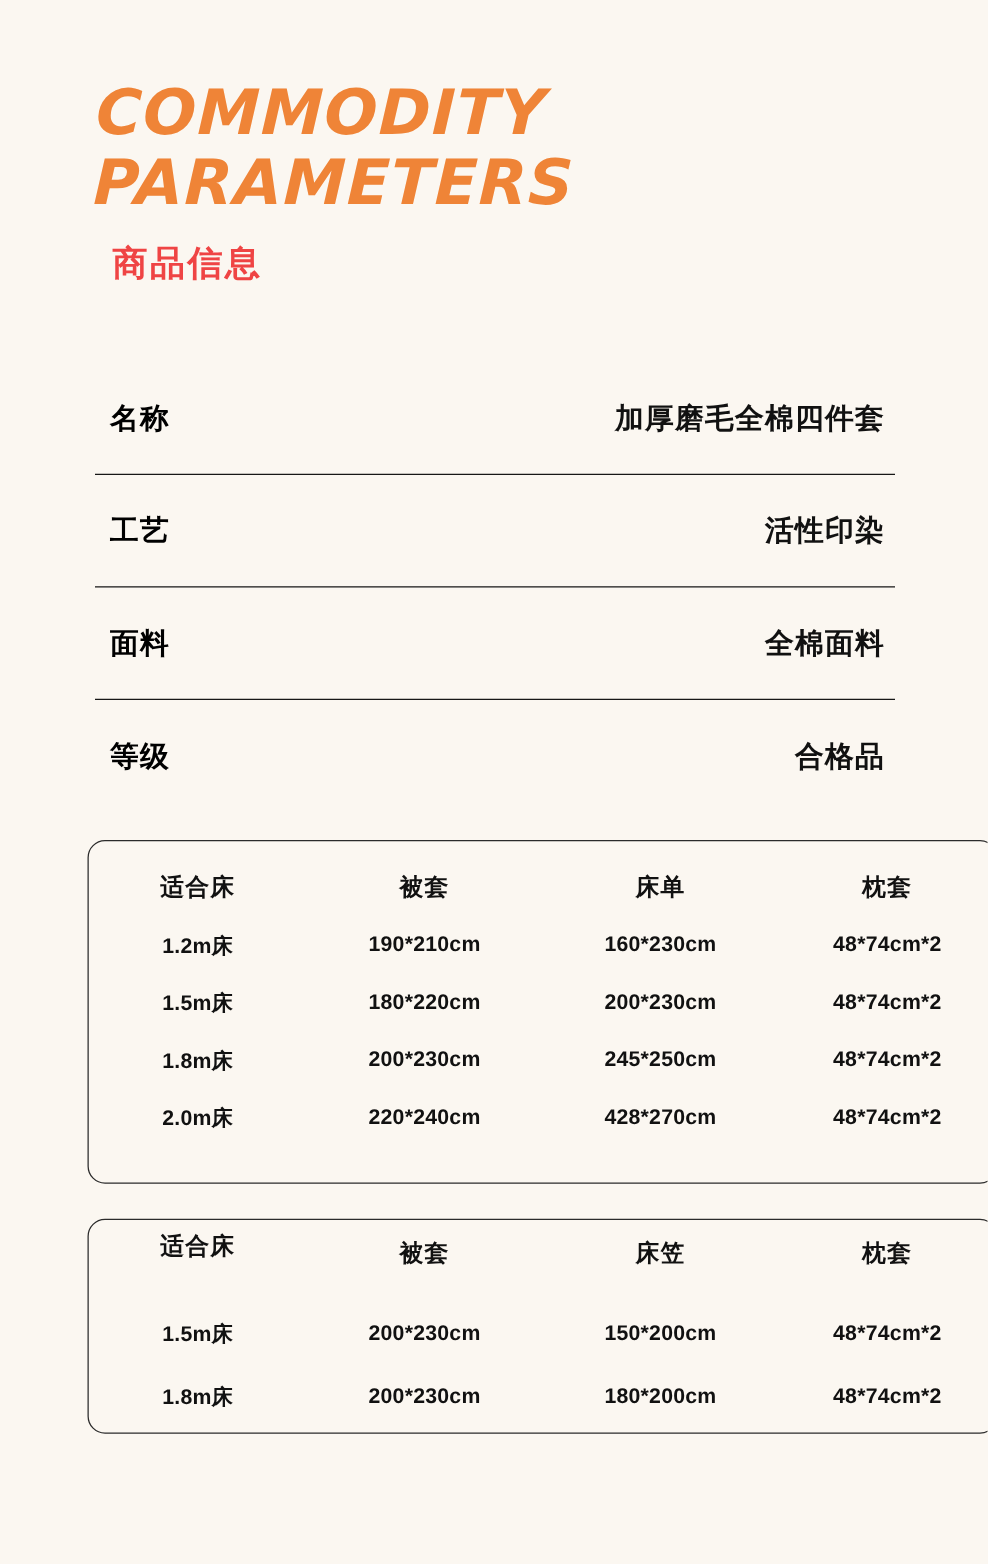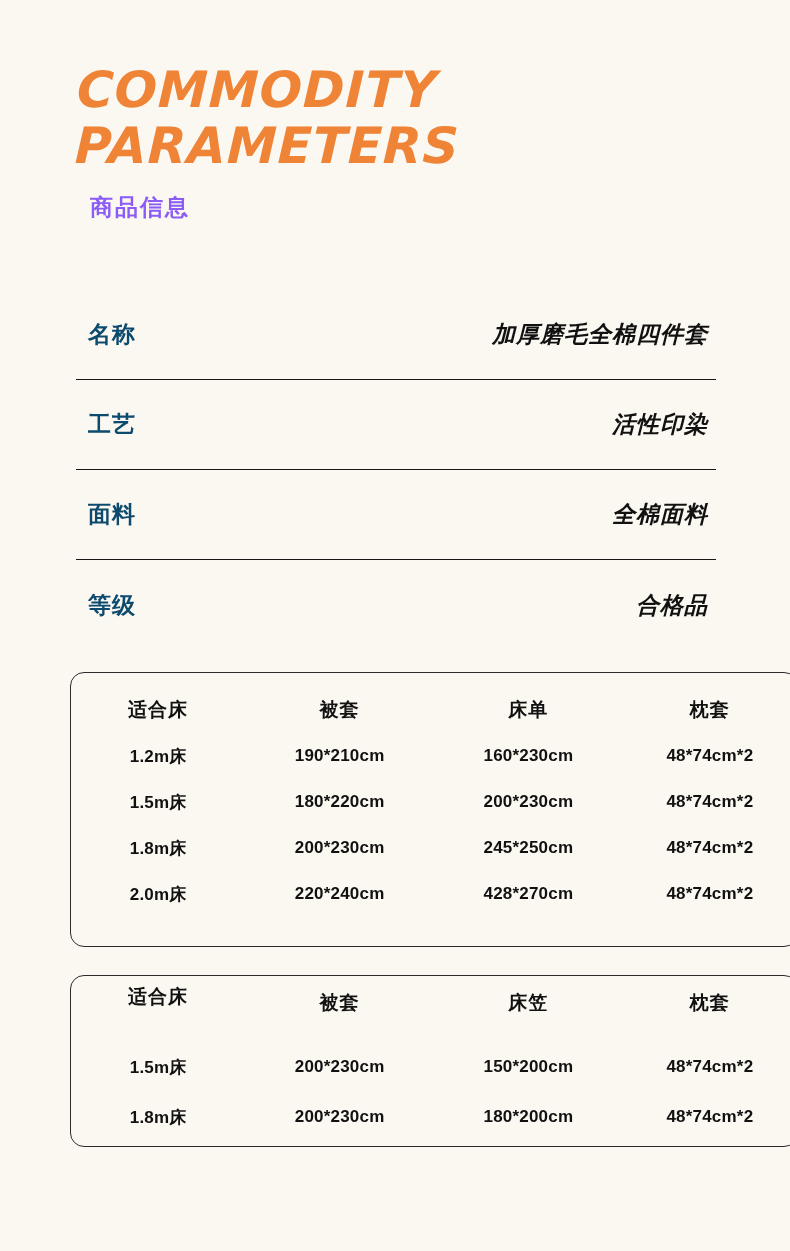--- a/index.html
+++ b/index.html
@@ -39,23 +39,23 @@
     font-style: italic;
     transform: skewX(-2deg);
   }
   .title-en .line2 {
     display: block;
   }
   .title-cn {
     margin: 18px 0 0 14px;
     font-family: "DejaVu Sans", "Liberation Sans", sans-serif;
     font-weight: bold;
-    font-size: 23px;
+    font-size: 28px;
     letter-spacing: 2px;
-    color: #8b5cf6;
+    color: #ef4444;
   }
 
   
   .spec-list {
     position: absolute;
     left: 76px;
     top: 290px;
     width: 640px;
   }
   .spec-row {
@@ -66,30 +66,29 @@
     border-bottom: 1.6px solid #171717;
     box-sizing: border-box;
   }
   .spec-row:last-child {
     border-bottom: none;
   }
   .spec-label {
     font-size: 23px;
     font-weight: bold;
     letter-spacing: 1px;
-    color: #0c4a6e;
+    color: #000000;
     padding-left: 12px;
   }
   .spec-value {
     font-size: 23px;
     font-weight: bold;
     letter-spacing: 1px;
     color: #111;
     padding-right: 8px;
-    font-style: italic;
   }
 
   
   .size-card {
     position: absolute;
     left: 70px;
     width: 728px;
     box-sizing: border-box;
     border: 1.5px solid #2b2b2b;
     border-radius: 14px;

